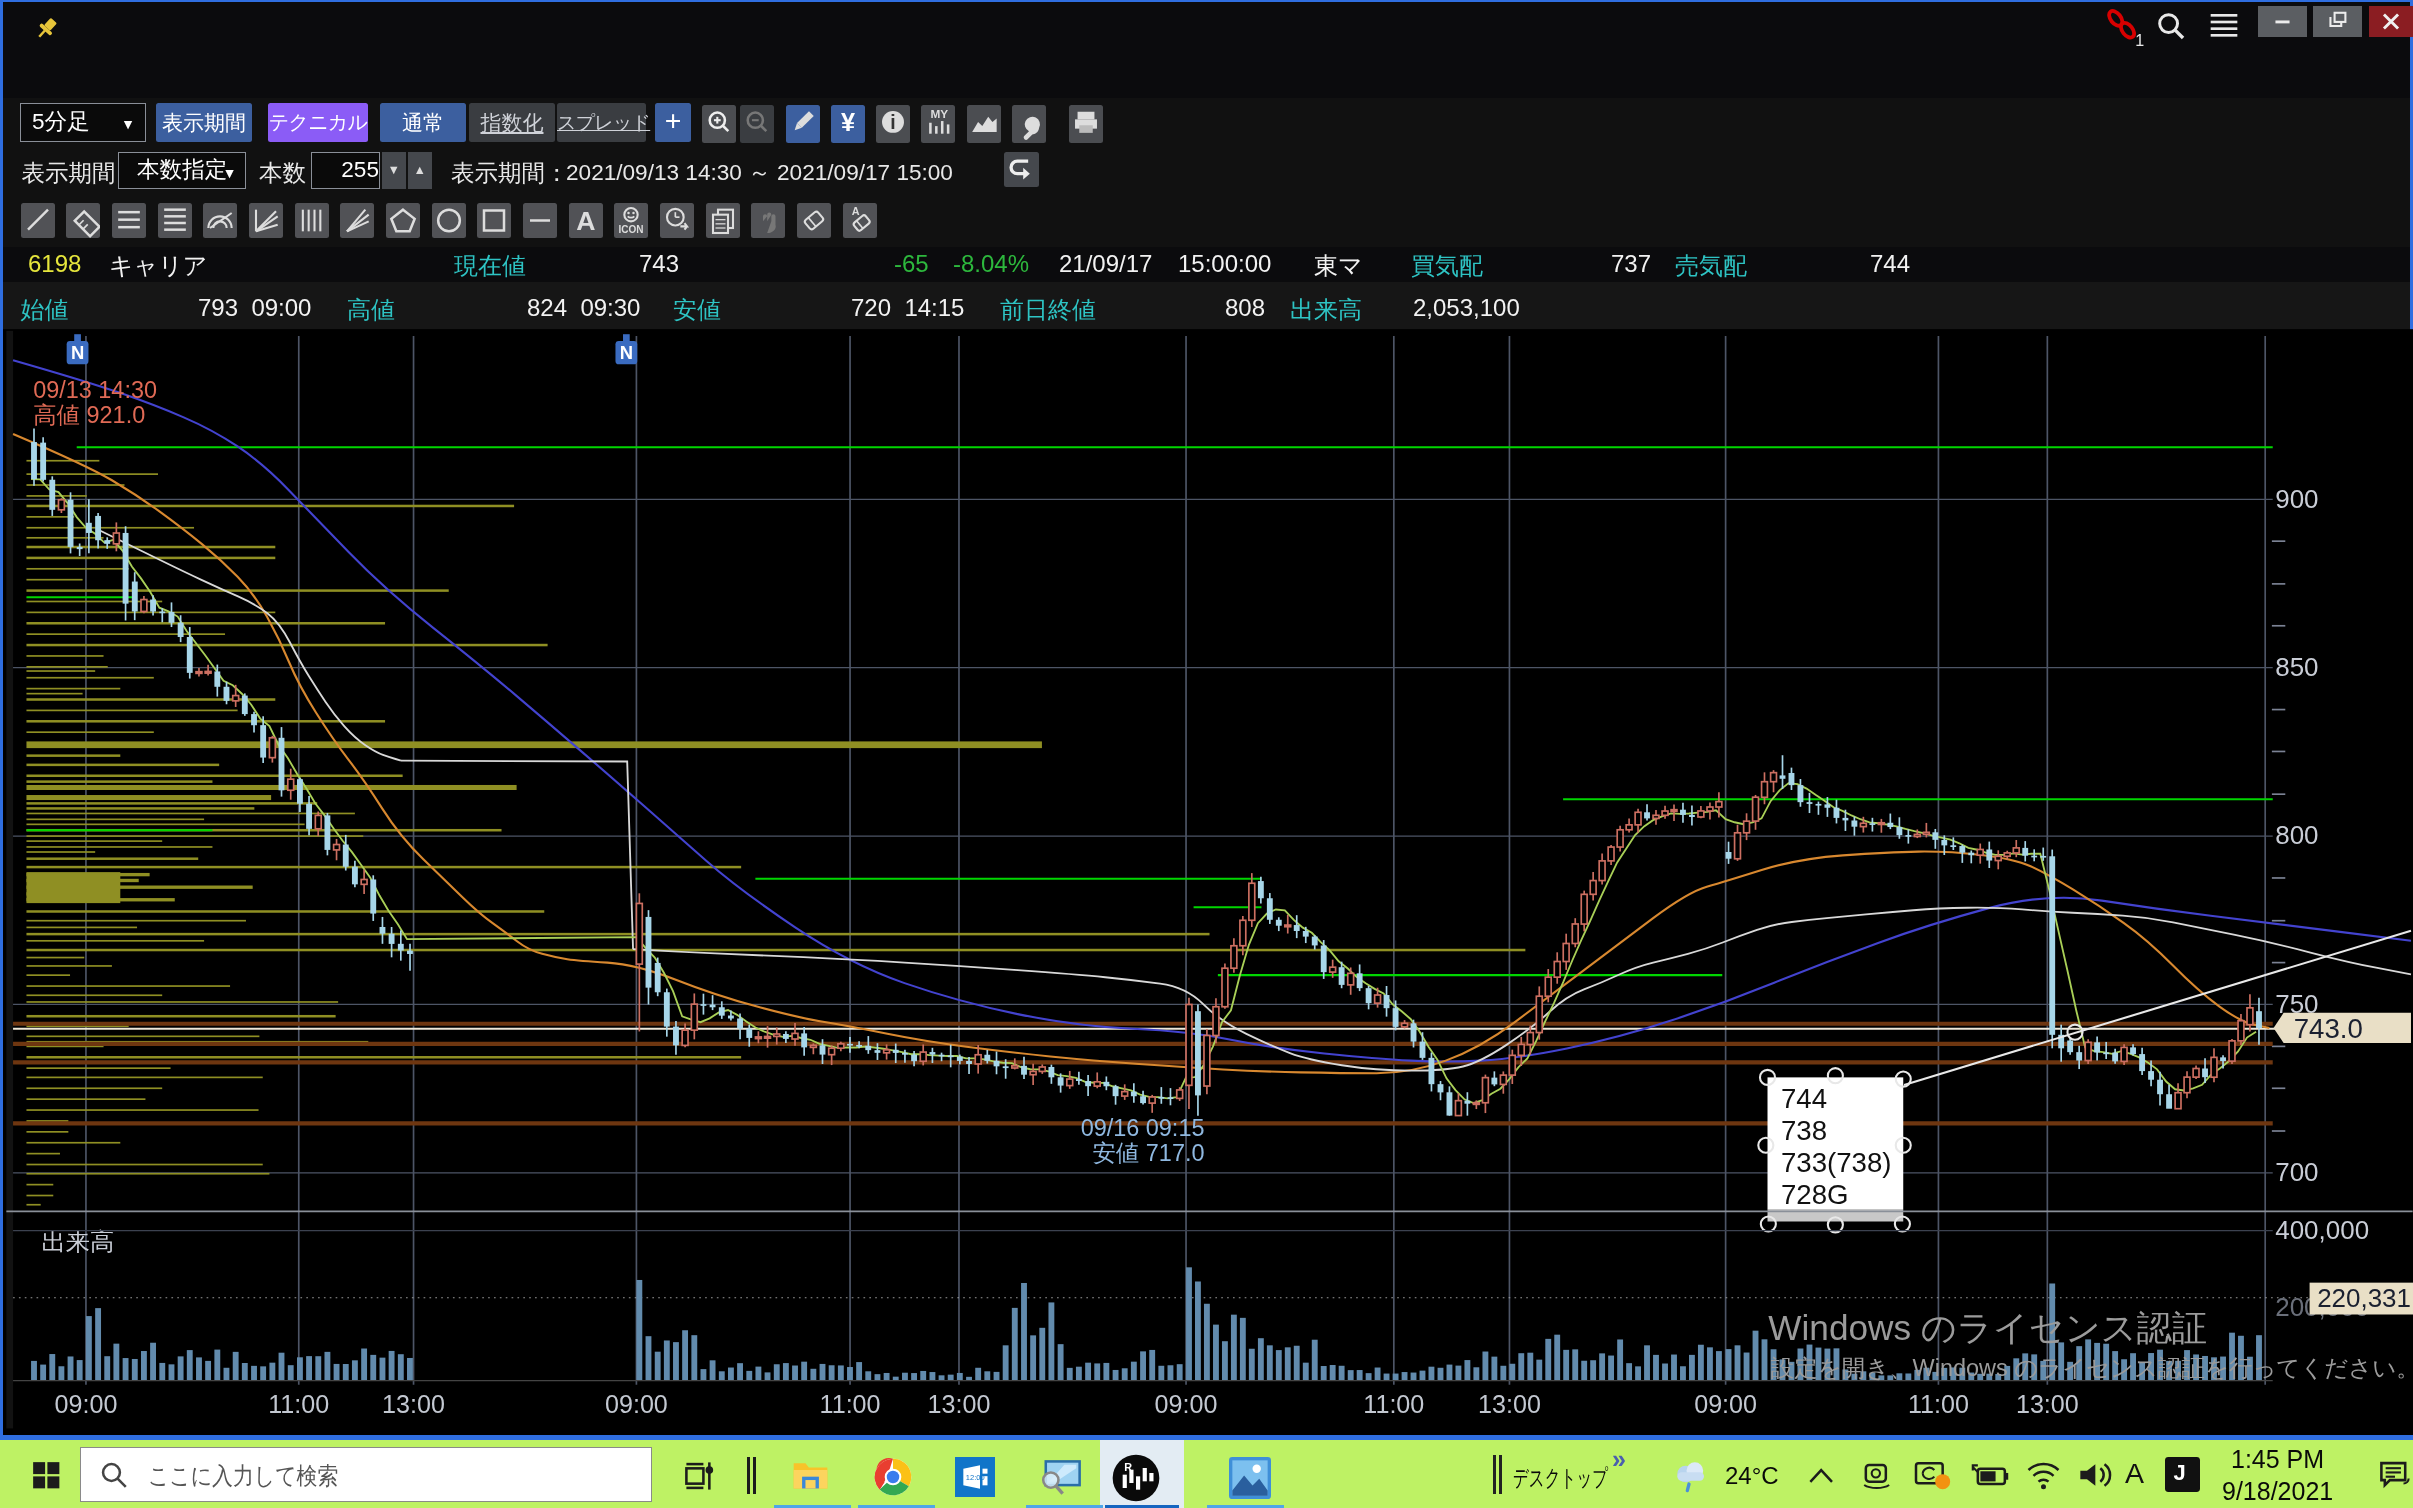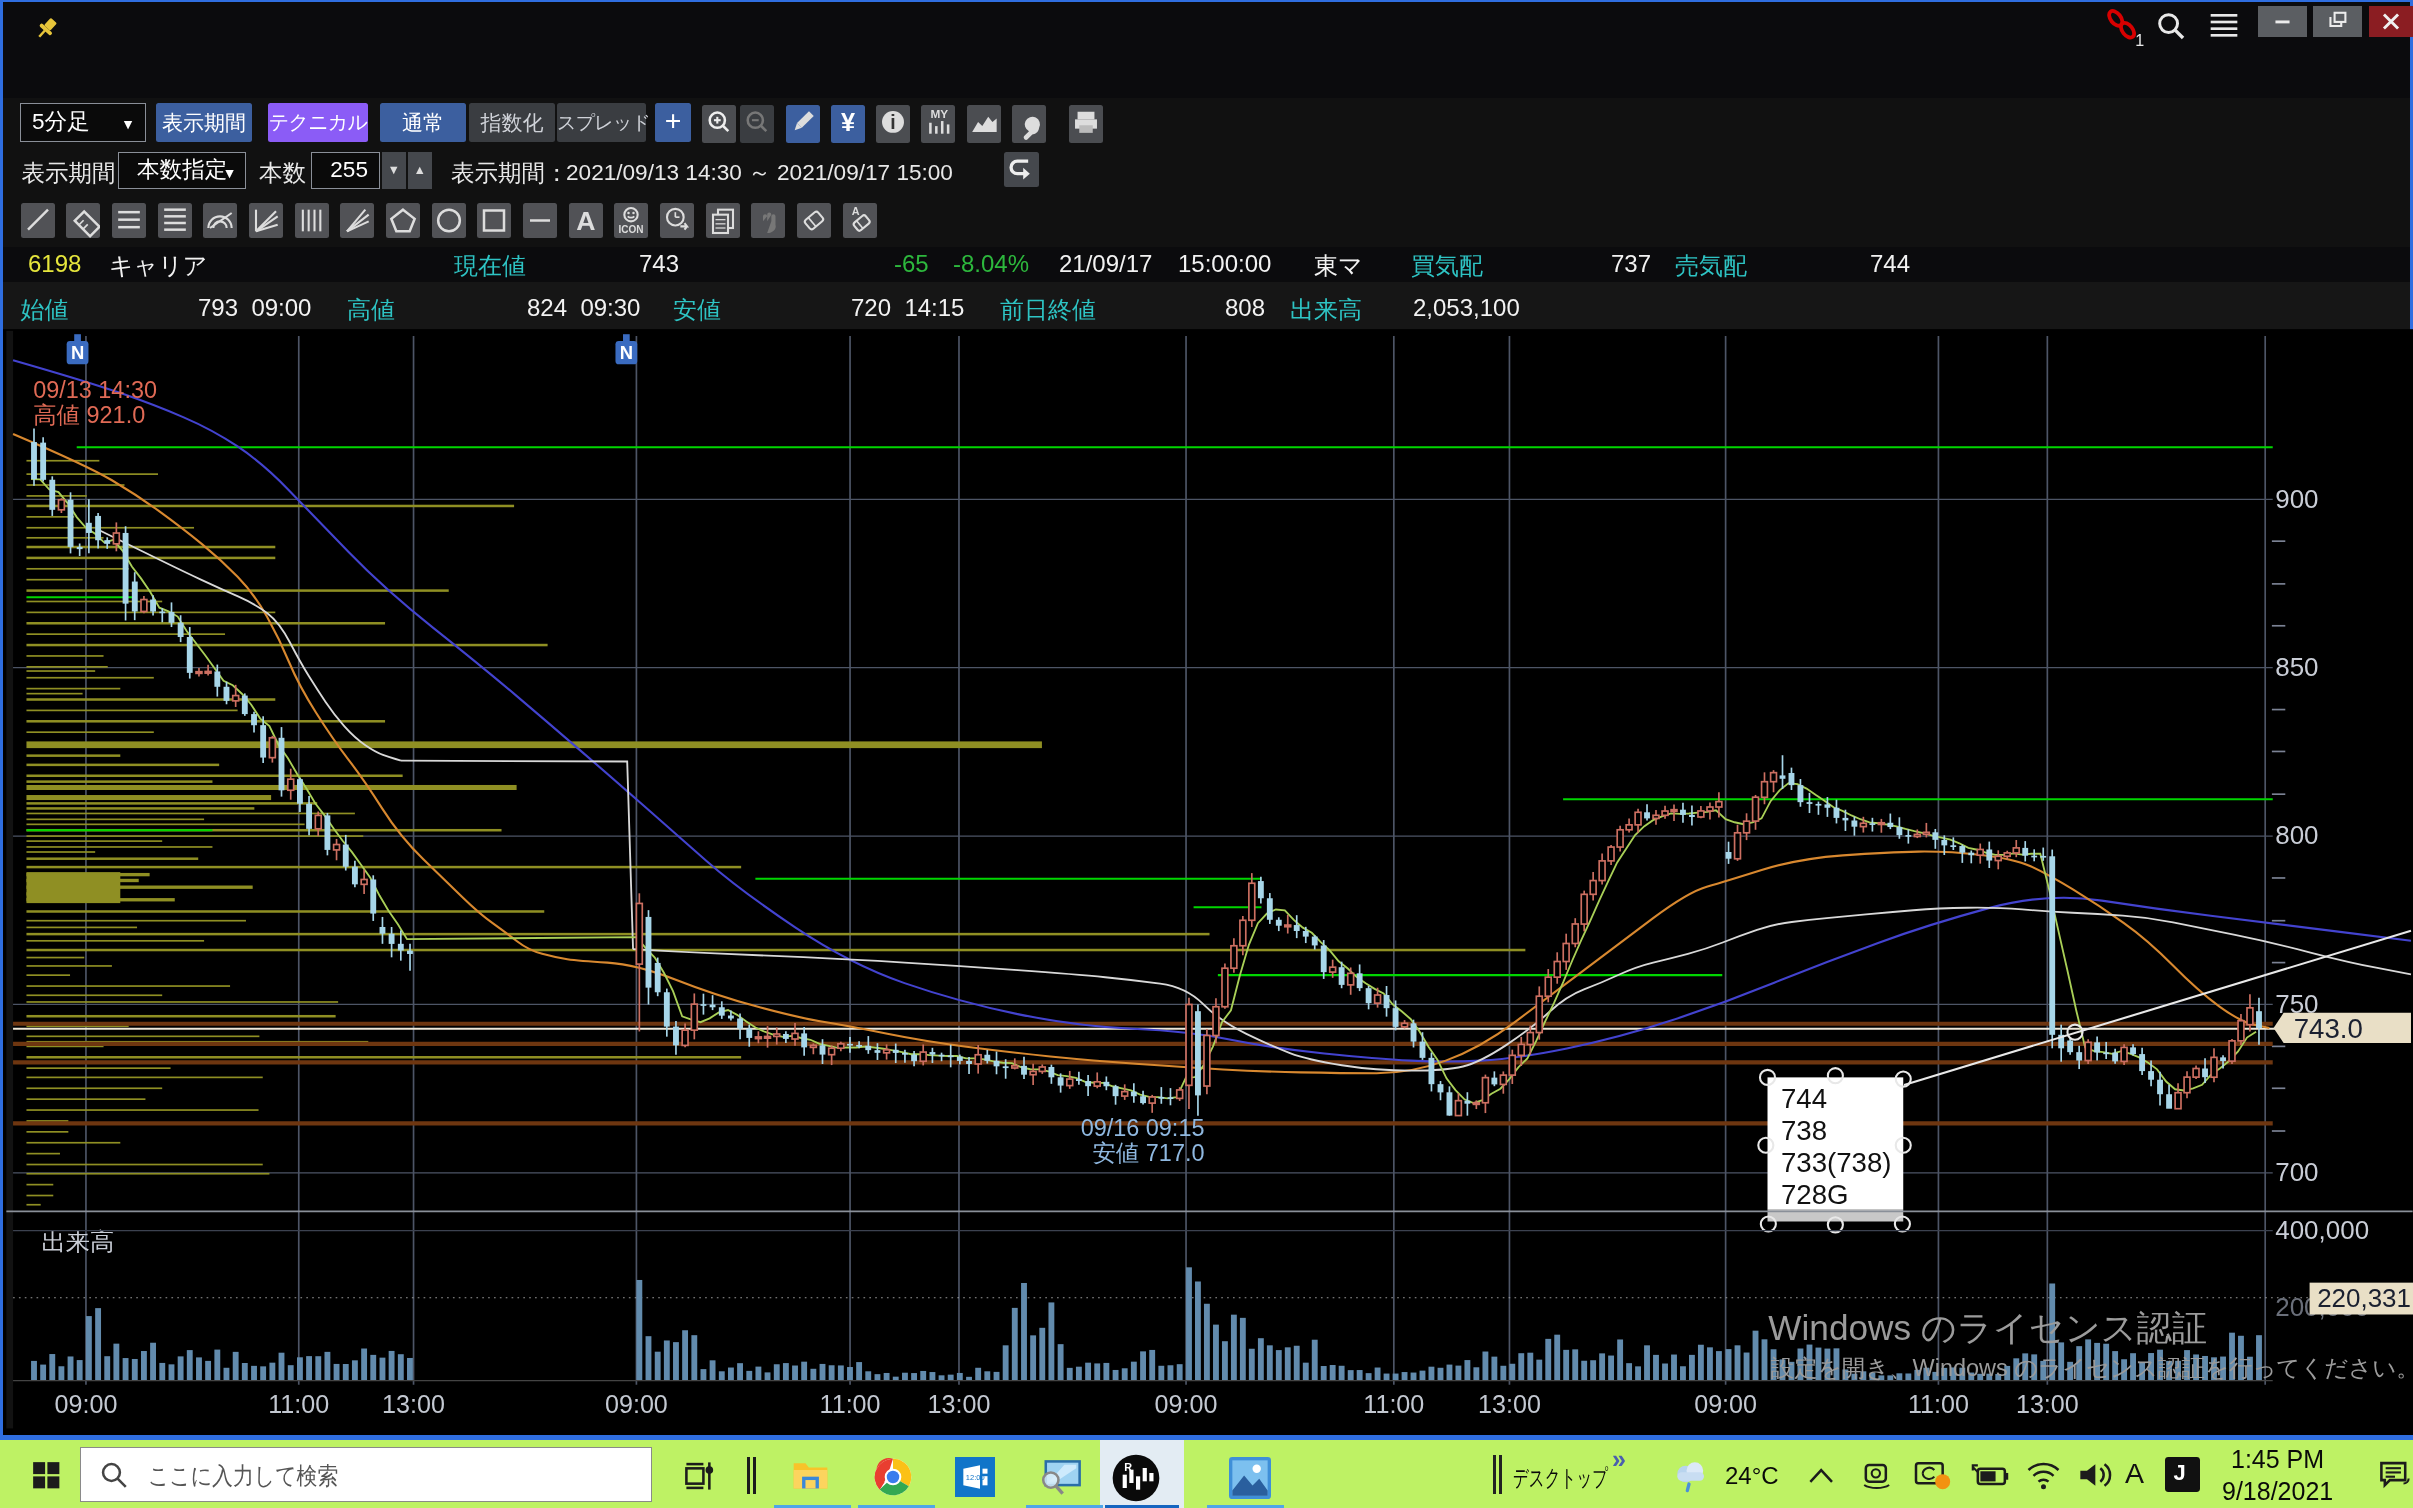--- a/index.html
+++ b/index.html
@@ -10,21 +10,21 @@
 #title{position:absolute;left:79px;top:11px;color:#fff;font-size:24px;font-weight:bold;}
 #tabs{position:absolute;left:0;top:52px;width:100%;height:44px;background:#141414;}
 .tab{position:absolute;top:0;height:39px;background:#1b1d1f;color:#9aa2ac;font-size:22px;
   text-align:center;line-height:39px;}
 .tabsel{background:#3a5a9a;color:#fff;}
 #row1{position:absolute;left:0;top:96px;width:100%;height:50px;background:#111;}
 #row2{position:absolute;left:0;top:146px;width:100%;height:47px;background:#111;}
 #row3{position:absolute;left:0;top:193px;width:100%;height:52px;background:#111;}
 .btn{position:absolute;top:5px;height:39px;border-radius:2.5px;color:#fff;font-size:21px;
   text-align:center;white-space:nowrap;overflow:visible;}
-.bblue{background:#3c5f9f;} .bgrey{background:#8b5cf6;} .bdark{background:#3a3d41;color:#cfd2d8;}
+.bblue{background:#3c5f9f;} .bgrey{background:#8b5cf6;} .bdark{background:#3a3d41;color:#cfd2d8;text-decoration:underline;}
 .ib{position:absolute;top:6.7px;width:34px;height:38px;border-radius:2.5px;background:#4b4d51;}
 .lab{position:absolute;color:#e8e8e8;font-size:23.5px;top:9.2px;}
 .combo{position:absolute;background:#0a0a0a;border:1.7px solid #8a8f98;color:#fff;font-size:22.6px;}
 #inforow1{position:absolute;left:0;top:245px;width:100%;height:35px;background:#0b0b0d;}
 #inforow2{position:absolute;left:0;top:280px;width:100%;height:47px;background:#161616;}
 .i1{position:absolute;top:3.4px;font-size:24px;}
 .i2{position:absolute;top:11.7px;font-size:24px;}
 .teal{color:#2ec4c4;} .wht{color:#f2f2f2;} .grn{color:#2db83d;} .yel{color:#e6e63c;}
 #chart{position:absolute;left:0;top:327px;}
 #taskbar{position:absolute;left:0;top:1440px;width:2413px;height:69px;background:#bef264;}
@@ -125,21 +125,21 @@
       <div class="ib" style="left:1066px;background:#4b4d51"><svg width="34" height="38" viewBox="0 0 40 45">
           <rect x="10" y="8" width="20" height="9" fill="#ddd"></rect>
           <rect x="7" y="17" width="26" height="11" fill="#ddd"></rect>
           <rect x="12" y="24" width="16" height="9" fill="#bbb"></rect>
         </svg></div>
     </div>
   <div id="row2">
       <span class="lab" style="left:18.4px">表示期間</span>
       <div class="combo" style="left:115px;top:4.2px;width:128px;height:37px;line-height:34px;"><span style="margin-left:18px">本数指定</span><span style="position:absolute;right:8.4px;font-size:14.2px;top:2.5px">▼</span></div>
       <span class="lab" style="left:256px">本数</span>
-      <div class="combo" style="left:308px;top:4.2px;width:69px;height:37px;line-height:34px;text-align:right"><span style="margin-right:11px">255</span></div>
+      <div class="combo" style="left:308px;top:4.2px;width:69px;height:37px;line-height:34px;text-align:right"><span style="margin-right:0">255</span></div>
       <div class="abs" style="left:379px;top:4.2px;width:23.5px;height:37px;background:#45484d;color:#ddd;font-size:12.6px;text-align:center;line-height:37px">▼</div>
       <div class="abs" style="left:405px;top:4.2px;width:23.5px;height:37px;background:#45484d;color:#ddd;font-size:12.6px;text-align:center;line-height:37px">▲</div>
       <span class="lab" style="left:448px">表示期間：</span>
       <span class="lab" style="left:563px;font-size:22.6px">2021/09/13 14:30 ～ 2021/09/17 15:00</span>
       <div class="abs" style="left:1001px;top:4.2px;width:35px;height:35px;background:#45484d;border-radius:2.5px"><svg width="35" height="35" viewBox="0 0 42 42">
           <path d="M 29 11 L 16 11 a 7.5 7.5 0 0 0 0 15 l 9 0" fill="none" stroke="#eee" stroke-width="4"></path>
           <path d="M 23 19 L 31 26 L 23 33 Z" fill="#eee"></path>
         </svg></div>
     </div>
   <div id="row3">

